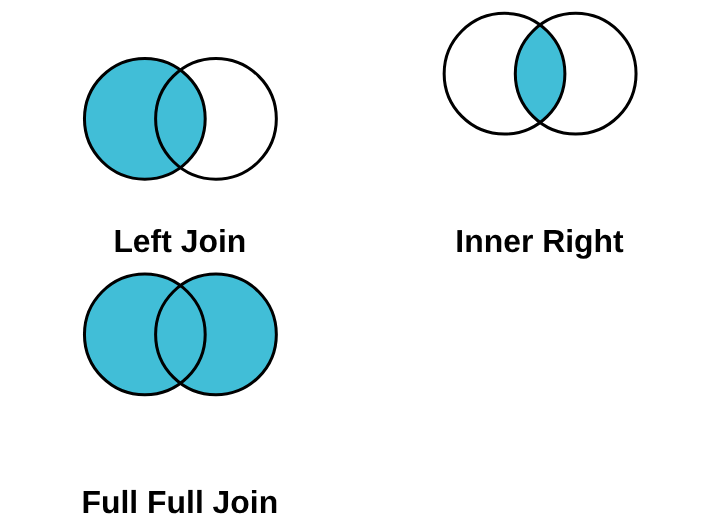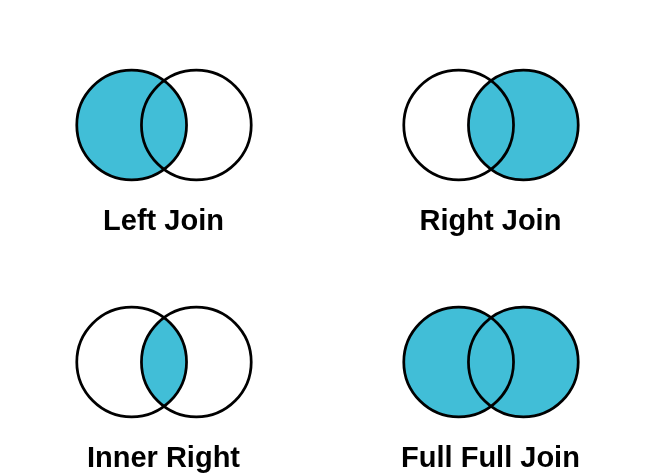--- a/index.html
+++ b/index.html
@@ -14,21 +14,21 @@
     background: #ffffff;
     display: grid;
     grid-template-columns: 327px 327px;
     grid-template-rows: 237px 237px;
     font-family: "Liberation Sans", sans-serif;
   }
   .cell {
     display: flex;
     flex-direction: column;
     align-items: center;
-    justify-content: flex-end;
+    justify-content: space-between;
   }
   .cell.row-top { padding-top: 49px; }
   .cell.row-bottom { padding-top: 8px; }
   .venn { display: block; }
   .join-label {
     margin-top: 20px;
     font-size: 29px;
     font-weight: bold;
     color: #000000;
     text-align: center;
@@ -46,30 +46,20 @@
     <svg class="venn" width="196" height="118" viewBox="0 0 200 120">
       <circle cx="67" cy="60" r="56" fill="#41BED7"></circle>
       <circle cx="133" cy="60" r="56" fill="#FFFFFF"></circle>
       <path d="M 100 14.8 A 56 56 0 0 1 100 105.2 A 56 56 0 0 1 100 14.8 Z" fill="#41BED7"></path>
       <circle cx="67" cy="60" r="56" fill="none" stroke-width="2.8" stroke="#000000"></circle>
       <circle cx="133" cy="60" r="56" fill="none" stroke-width="2.8" stroke="#000000"></circle>
     </svg>
     <div class="join-label">Left Join</div>
   </div>
 
-  <div class="cell row-top">
-    <svg class="venn" width="196" height="118" viewBox="0 0 200 120">
-      <circle cx="67" cy="60" r="56" fill="#FFFFFF"></circle>
-      <circle cx="133" cy="60" r="56" fill="#41BED7"></circle>
-      <path d="M 100 14.8 A 56 56 0 0 1 100 105.2 A 56 56 0 0 1 100 14.8 Z" fill="#41BED7"></path>
-      <circle cx="67" cy="60" r="56" fill="none" stroke-width="2.8" stroke="#000000"></circle>
-      <circle cx="133" cy="60" r="56" fill="none" stroke-width="2.8" stroke="#000000"></circle>
-    </svg>
-    <div class="join-label">Right Join</div>
-  </div>
 
   <div class="cell row-bottom">
     <svg class="venn" width="196" height="118" viewBox="0 0 200 120">
       <circle cx="67" cy="60" r="56" fill="#FFFFFF"></circle>
       <circle cx="133" cy="60" r="56" fill="#FFFFFF"></circle>
       <path d="M 100 14.8 A 56 56 0 0 1 100 105.2 A 56 56 0 0 1 100 14.8 Z" fill="#41BED7"></path>
       <circle cx="67" cy="60" r="56" fill="none" stroke-width="2.8" stroke="#000000"></circle>
       <circle cx="133" cy="60" r="56" fill="none" stroke-width="2.8" stroke="#000000"></circle>
     </svg>
     <div class="join-label">Inner Right</div>

